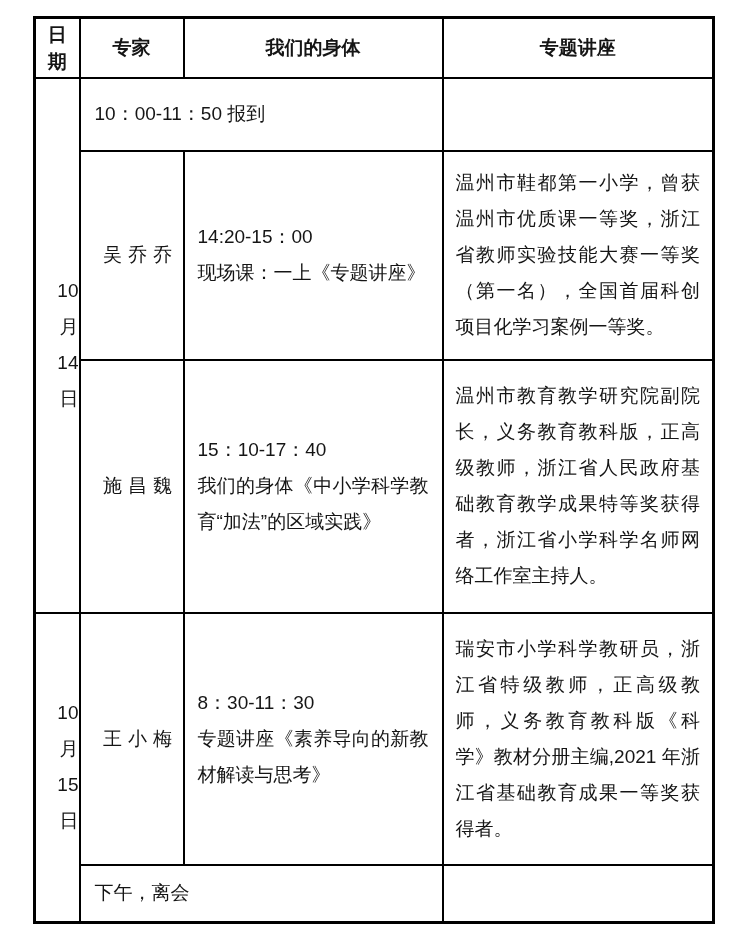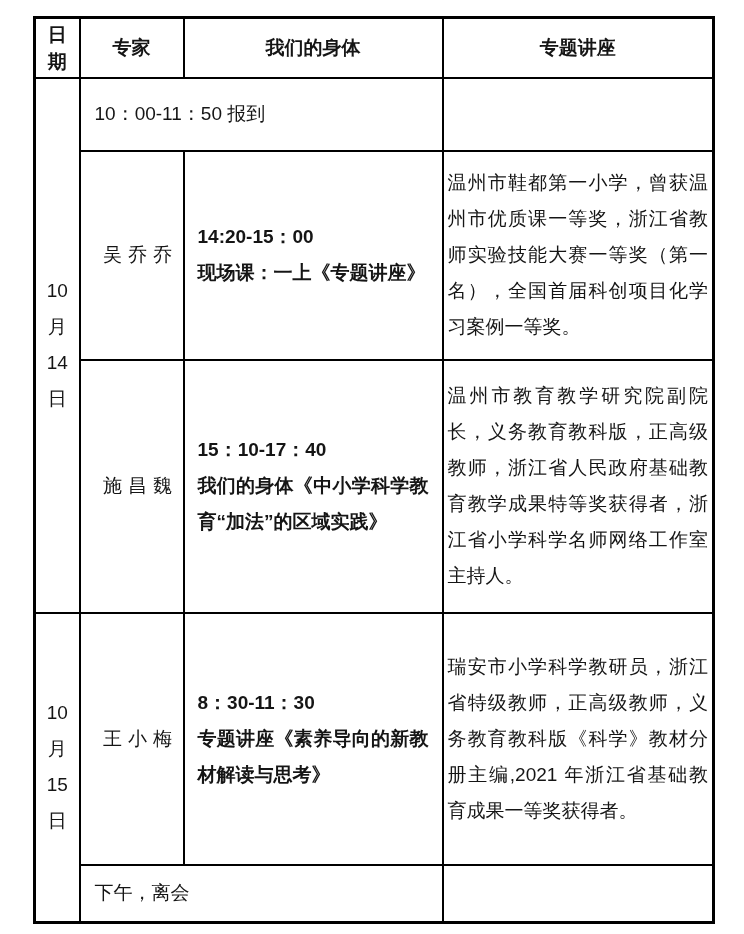--- a/index.html
+++ b/index.html
@@ -35,48 +35,47 @@
     line-height: 27px;
     white-space: pre-line;
   }
   .r-header  { height: 60px; }
   .r-reg     { height: 73px; }
   .r-wu      { height: 209px; }
   .r-shi     { height: 253px; }
   .r-wang    { height: 252px; }
   .r-dep     { height: 58px; }
   td.date-cell {
-    text-align: center;
+    text-align: right;
     white-space: pre-line;
     line-height: 36px;
     font-size: 20px;
     margin-top: 16px;
   }
   td.name-cell {
     text-align: center;
     font-size: 20px;
     letter-spacing: 6px;
     padding-left: 18px;
   }
   td.merged-cell {
     text-align: left;
     padding: 12px 14px;
     font-size: 20px;
   }
   td.time-cell {
     text-align: left;
     padding: 16px 13px;
     line-height: 36px;
-    font-weight: bold;
   }
   td.time-cell .time-line  { display: block; }
   td.time-cell .topic-line { display: block; text-align: justify; }
   td.intro-cell {
     text-align: justify;
-    padding: 0 4px;
+    padding: 0 12px;
     line-height: 36px;
   }
 </style>
 </head>
 <body>
 
 <div class="page">
   <table class="schedule">
     <colgroup>
       <col style="width:45px">

